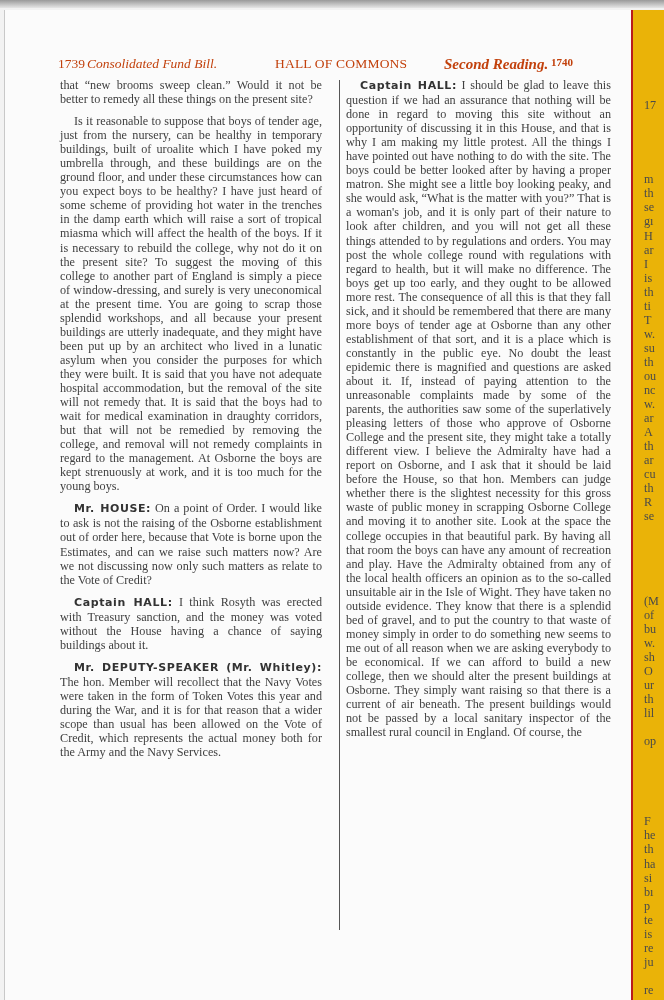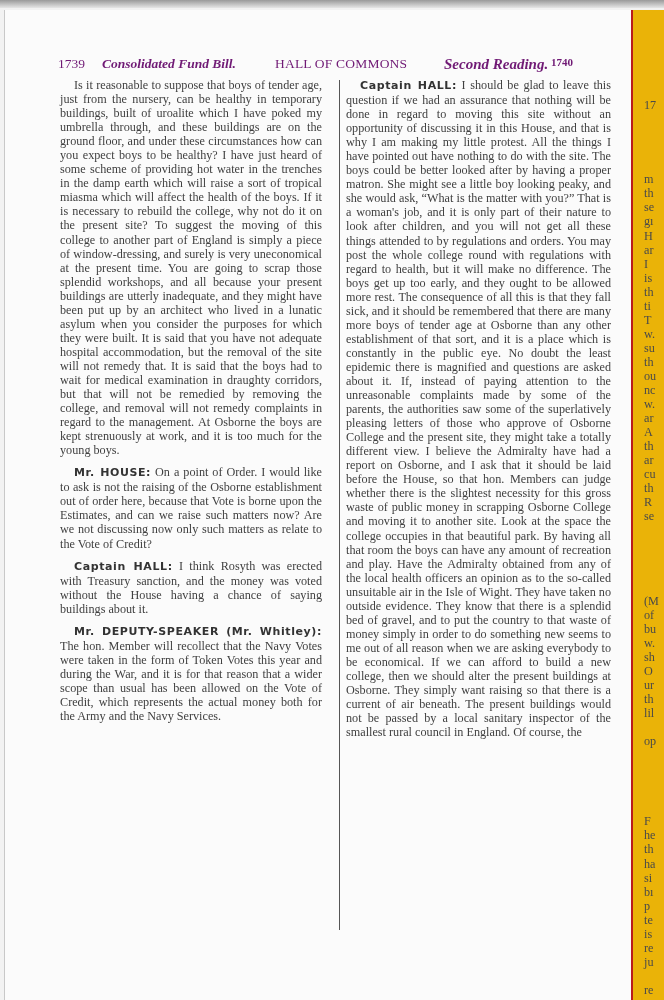--- a/index.html
+++ b/index.html
@@ -17,25 +17,25 @@
     .page-top-shadow {
       position: absolute; left: 0; top: 0; width: 664px; height: 8px;
       background: linear-gradient(#9a9a9a, #e6e6e6);
     }
     .next-page {
       position: absolute; left: 631px; top: 10px; width: 33px; height: 990px;
       background: #eab308; border-left: 2px solid #b91c1c; overflow: hidden;
     }
     .header {
       position: absolute; left: 58px; top: 56px; width: 534px; height: 18px;
-      font-family: "Liberation Serif", serif; font-size: 13.5px; color: #701a75;
+      font-family: "Liberation Serif", serif; font-size: 13.5px; color: #c2410c;
     }
     .header span { position: absolute; top: 0; white-space: nowrap; }
     .h-left-num { left: 0; }
-    .h-title { left: 44px; font-style: italic; font-weight: bold; }
+    .h-title { left: 29px; font-style: italic; font-weight: normal; }
     .h-house { left: 217px; letter-spacing: 0.2px; }
     .h-reading { left: 386px; font-style: italic; font-weight: bold; font-size: 15px; }
     .h-right-num { left: 493px; font-weight: bold; font-size: 11px; }
 
     .col {
       position: absolute; top: 78px; width: 262px;
       font-family: "Liberation Serif", serif; font-size: 12.2px; line-height: 14.05px;
       text-align: justify; color: #404040;
     }
     .col-left { left: 60px; }
@@ -68,20 +68,21 @@
 
 <div class="header">
   <span class="h-left-num">1739</span>
   <span class="h-title">Consolidated Fund Bill.</span>
   <span class="h-house">HALL OF COMMONS</span>
   <span class="h-reading">Second Reading.</span>
   <span class="h-right-num">1740</span>
 </div>
 
 <div class="col col-left">
+  <p class="noindent"><span>that “new brooms sweep clean.” Would it not be better to remedy all these things on the present site?</span></p>
   <p><span>Is it reasonable to suppose that boys of tender age, just from the nursery, can be healthy in temporary buildings, built of uroalite which I have poked my umbrella through, and these buildings are on the ground floor, and under these circumstances how can you expect boys to be healthy? I have just heard of some scheme of providing hot water in the trenches in the damp earth which will raise a sort of tropical miasma which will affect the health of the boys. If it is necessary to rebuild the college, why not do it on the present site? To suggest the moving of this college to another part of England is simply a piece of window-dressing, and surely is very uneconomical at the present time. You are going to scrap those splendid workshops, and all because your present buildings are utterly inadequate, and they might have been put up by an architect who lived in a lunatic asylum when you consider the purposes for which they were built. It is said that you have not adequate hospital accommodation, but the removal of the site will not remedy that. It is said that the boys had to wait for medical examination in draughty corridors, but that will not be remedied by removing the college, and removal will not remedy complaints in regard to the management. At Osborne the boys are kept strenuously at work, and it is too much for the young boys.</span></p>
   <p><span class="speaker">Mr. HOUSE:</span> <span>On a point of Order. I would like to ask is not the raising of the Osborne establishment out of order here, because that Vote is borne upon the Estimates, and can we raise such matters now? Are we not discussing now only such matters as relate to the Vote of Credit?</span></p>
   <p><span class="speaker">Captain HALL:</span> <span>I think Rosyth was erected with Treasury sanction, and the money was voted without the House having a chance of saying buildings about it.</span></p>
   <p><span class="speaker">Mr. DEPUTY-SPEAKER (Mr. Whitley):</span> <span>The hon. Member will recollect that the Navy Votes were taken in the form of Token Votes this year and during the War, and it is for that reason that a wider scope than usual has been allowed on the Vote of Credit, which represents the actual money both for the Army and the Navy Services.</span></p>
 </div>
 
 <div class="divider"></div>
 
 <div class="col col-right">
   <p><span class="speaker">Captain HALL:</span> <span>I should be glad to leave this question if we had an assurance that nothing will be done in regard to moving this site without an opportunity of discussing it in this House, and that is why I am making my little protest. All the things I have pointed out have nothing to do with the site. The boys could be better looked after by having a proper matron. She might see a little boy looking peaky, and she would ask, “What is the matter with you?” That is a woman's job, and it is only part of their nature to look after children, and you will not get all these things attended to by regulations and orders. You may post the whole college round with regulations with regard to health, but it will make no difference. The boys get up too early, and they ought to be allowed more rest. The consequence of all this is that they fall sick, and it should be remembered that there are many more boys of tender age at Osborne than any other establishment of that sort, and it is a place which is constantly in the public eye. No doubt the least epidemic there is magnified and questions are asked about it. If, instead of paying attention to the unreasonable complaints made by some of the parents, the authorities saw some of the superlatively pleasing letters of those who approve of Osborne College and the present site, they might take a totally different view. I believe the Admiralty have had a report on Osborne, and I ask that it should be laid before the House, so that hon. Members can judge whether there is the slightest necessity for this gross waste of public money in scrapping Osborne College and moving it to another site. Look at the space the college occupies in that beautiful park. By having all that room the boys can have any amount of recreation and play. Have the Admiralty obtained from any of the local health officers an opinion as to the so-called unsuitable air in the Isle of Wight. They have taken no outside evidence. They know that there is a splendid bed of gravel, and to put the country to that waste of money simply in order to do something new seems to me out of all reason when we are asking everybody to be economical. If we can afford to build a new college, then we should alter the present buildings at Osborne. They simply want raising so that there is a current of air beneath. The present buildings would not be passed by a local sanitary inspector of the smallest rural council in England. Of course, the</span></p>

